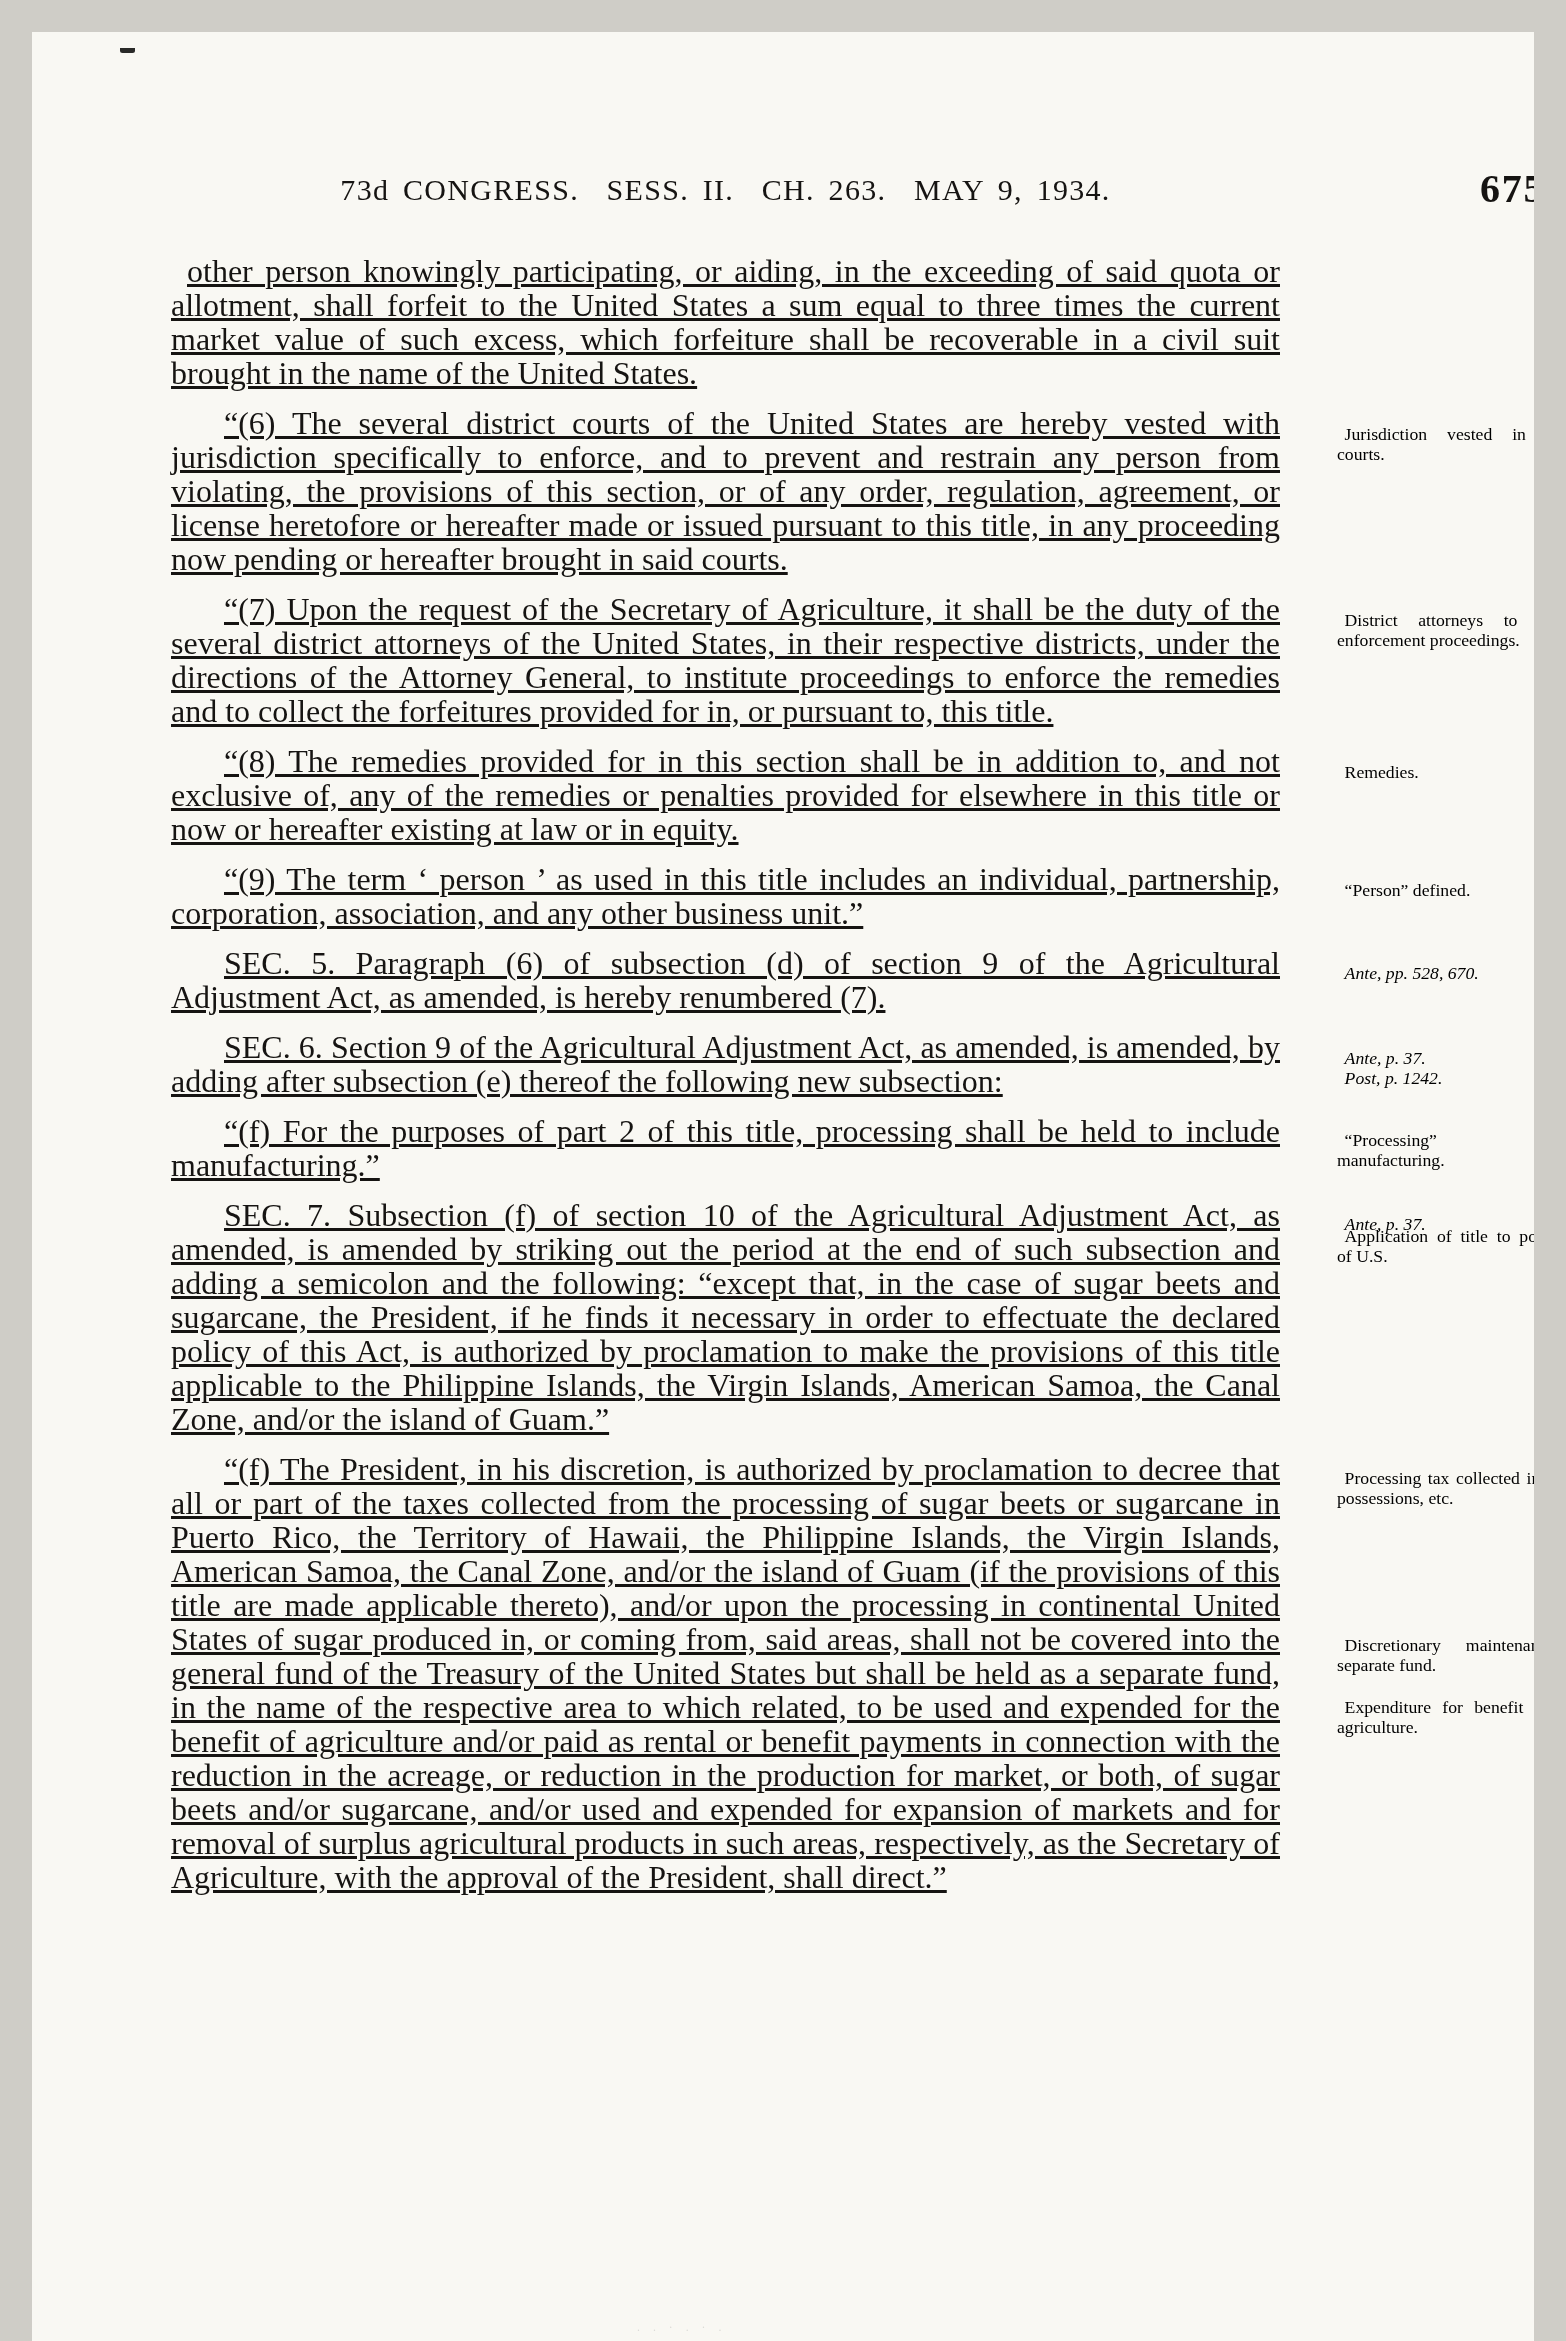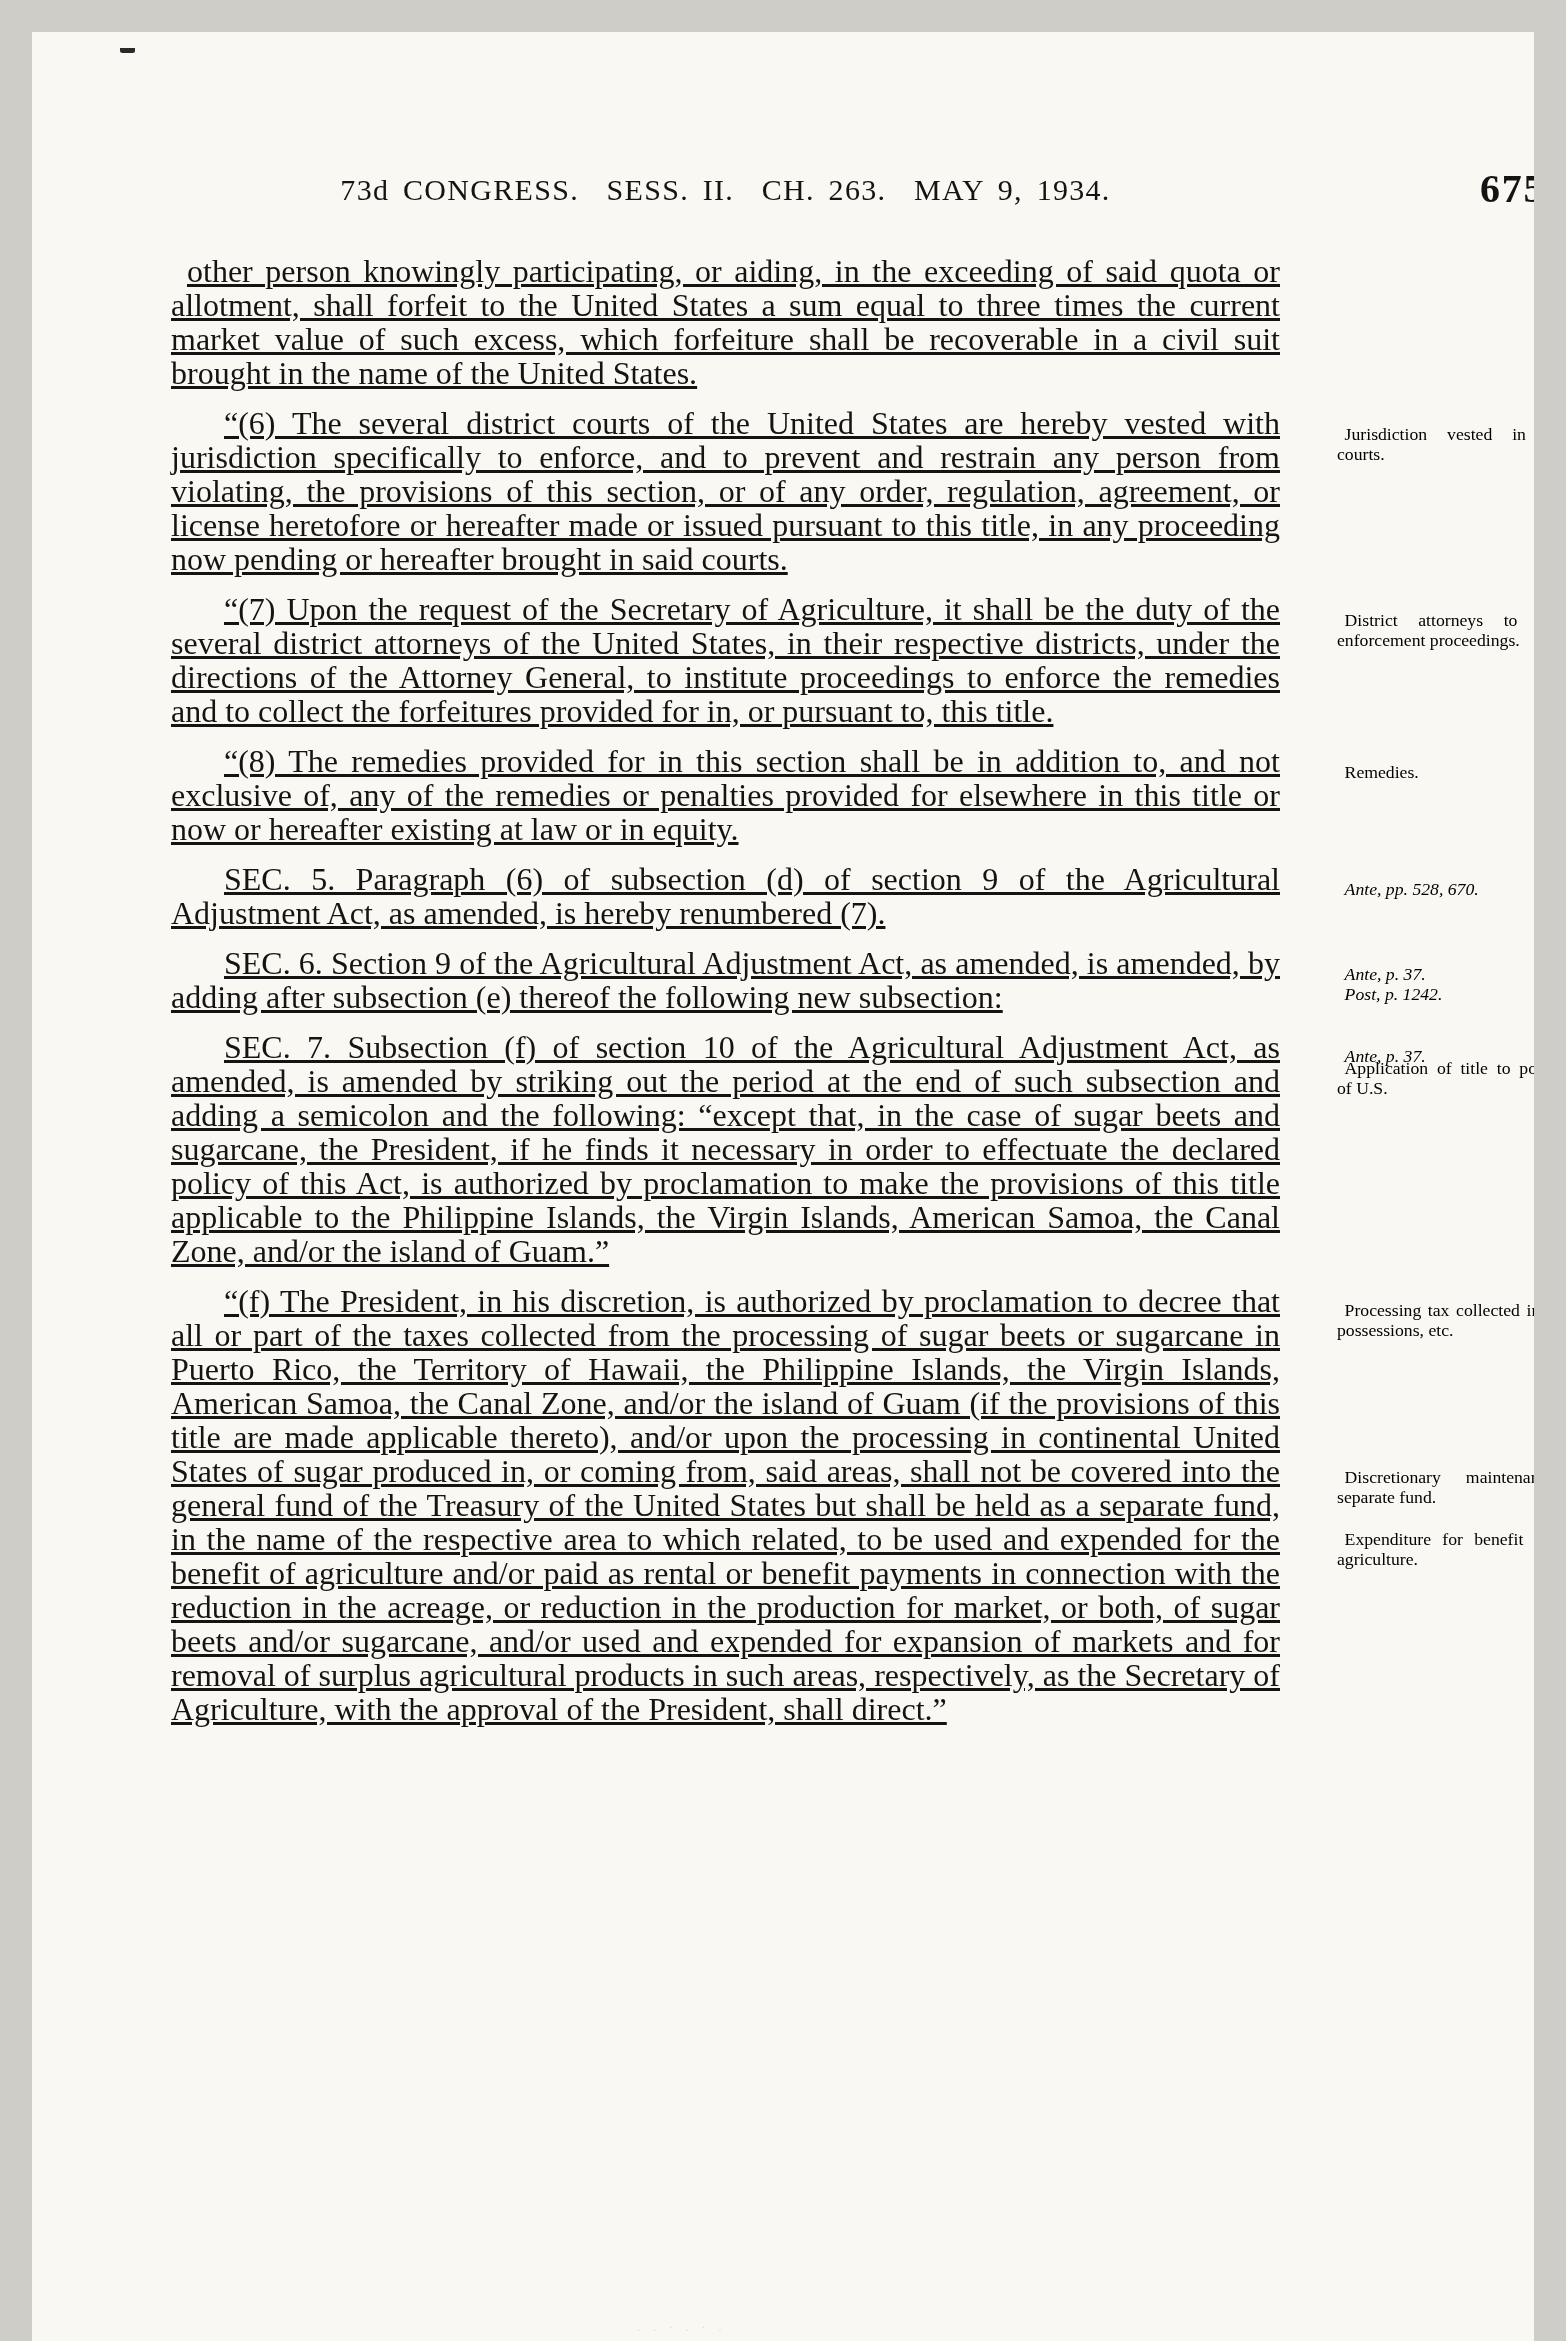--- a/index.html
+++ b/index.html
@@ -78,32 +78,40 @@
     <div class="para">
       <span class="ptext">“(7) Upon the request of the Secretary of Agriculture, it shall be the duty of the several district attorneys of the United States, in their respective districts, under the directions of the Attorney General, to institute proceedings to enforce the remedies and to collect the forfeitures provided for in, or pursuant to, this title.</span>
       <span class="note" style="top:1.7px">District attorneys to institute enforcement proceedings.</span>
     </div>
 
     <div class="para">
       <span class="ptext">“(8) The remedies provided for in this section shall be in addition to, and not exclusive of, any of the remedies or penalties provided for elsewhere in this title or now or hereafter existing at law or in equity.</span>
       <span class="note" style="top:1.7px">Remedies.</span>
     </div>
 
+    <div class="para">
+      <span class="ptext">“(9) The term ‘ person ’ as used in this title includes an individual, partnership, corporation, association, and any other business unit.”</span>
+      <span class="note" style="top:1.7px">“Person” defined.</span>
+    </div>
 
     <div class="para">
       <span class="ptext">SEC. 5. Paragraph (6) of subsection (d) of section 9 of the Agricultural Adjustment Act, as amended, is hereby renumbered (7).</span>
       <span class="note it" style="top:1px">Ante, pp. 528, 670.</span>
     </div>
 
     <div class="para">
       <span class="ptext">SEC. 6. Section 9 of the Agricultural Adjustment Act, as amended, is amended, by adding after subsection (e) thereof the following new subsection:</span>
       <span class="note it" style="top:1.7px">Ante, p. 37.</span>
       <span class="note it" style="top:22px">Post, p. 1242.</span>
     </div>
 
+    <div class="para">
+      <span class="ptext">“(f) For the purposes of part 2 of this title, processing shall be held to include manufacturing.”</span>
+      <span class="note" style="top:0">“Processing” includes manufacturing.</span>
+    </div>
 
     <div class="para">
       <span class="ptext">SEC. 7. Subsection (f) of section 10 of the Agricultural Adjustment Act, as amended, is amended by striking out the period at the end of such subsection and adding a semicolon and the following: “except that, in the case of sugar beets and sugarcane, the President, if he finds it necessary in order to effectuate the declared policy of this Act, is authorized by proclamation to make the provisions of this title applicable to the Philippine Islands, the Virgin Islands, American Samoa, the Canal Zone, and/or the island of Guam.”</span>
       <span class="note it" style="top:0">Ante, p. 37.</span>
       <span class="note" style="top:12px">Application of title to possession of U.S.</span>
     </div>
 
 
     <div class="para">
       <span class="ptext">“(f) The President, in his discretion, is authorized by proclamation to decree that all or part of the taxes collected from the processing of sugar beets or sugarcane in Puerto Rico, the Territory of Hawaii, the Philippine Islands, the Virgin Islands, American Samoa, the Canal Zone, and/or the island of Guam (if the provisions of this title are made applicable thereto), and/or upon the processing in continental United States of sugar produced in, or coming from, said areas, shall not be covered into the general fund of the Treasury of the United States but shall be held as a separate fund, in the name of the respective area to which related, to be used and expended for the benefit of agriculture and/or paid as rental or benefit payments in connection with the reduction in the acreage, or reduction in the production for market, or both, of sugar beets and/or sugarcane, and/or used and expended for expansion of markets and for removal of surplus agricultural products in such areas, respectively, as the Secretary of Agriculture, with the approval of the President, shall direct.”</span>

